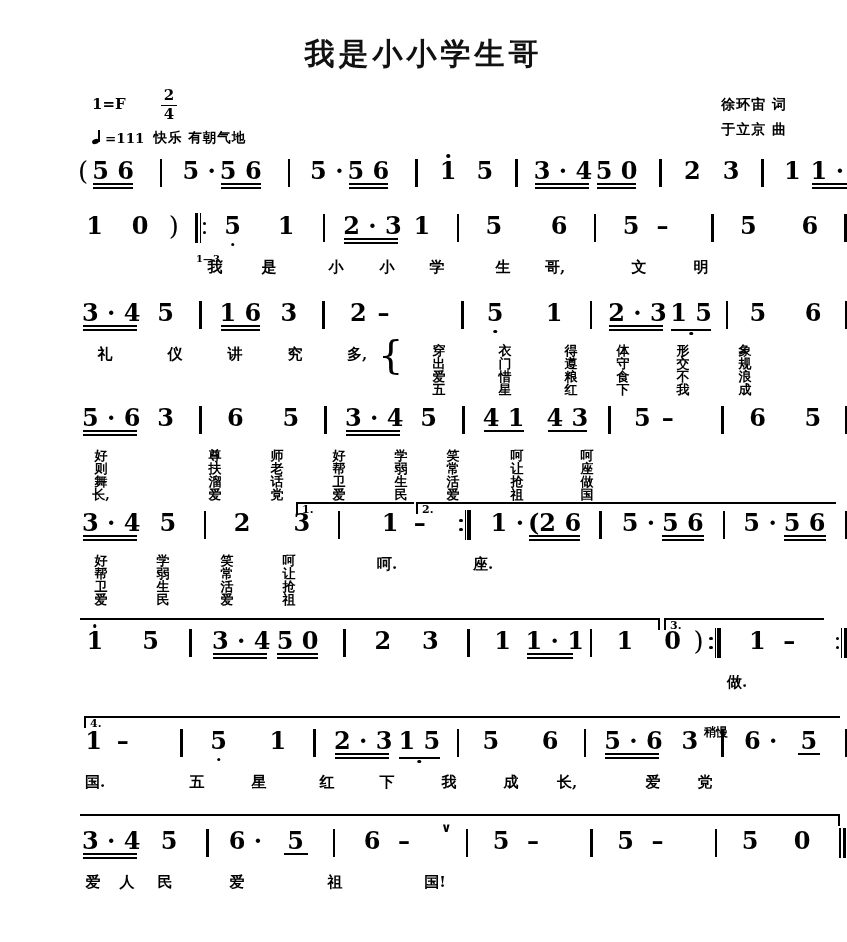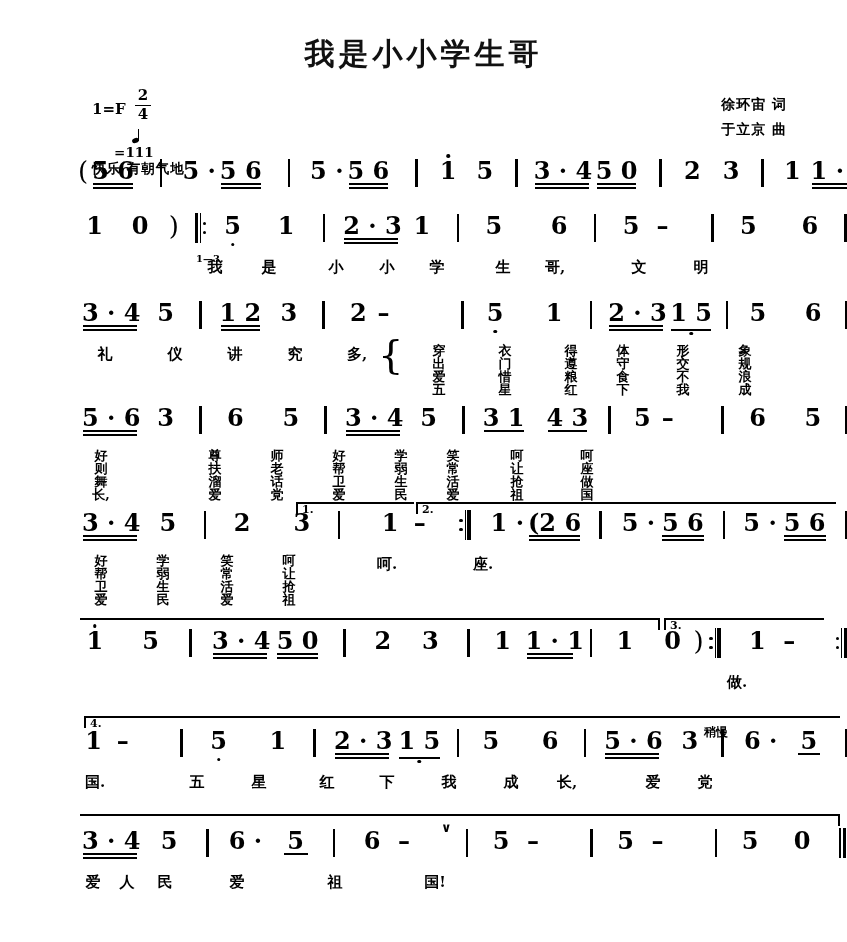--- a/index.html
+++ b/index.html
@@ -30,45 +30,45 @@
     color: #111;
   }
   .meta-left {
     position: absolute;
     left: 92px;
     top: 88px;
     font-family: "DejaVu Serif", "Liberation Serif", serif;
   }
   .keyline {
     display: flex;
-    align-items: center;
+    align-items: flex-start;
     font-size: 15px;
     font-weight: 700;
     line-height: 1;
+    gap: 26px;
   }
   .keysig { padding-top: 9px; letter-spacing: 0px; }
   .timesig {
     display: inline-flex;
     flex-direction: column;
     align-items: center;
     margin-left: 9px;
     font-size: 15px;
     font-weight: 700;
     line-height: 1.05;
   }
   .timesig .num { border-bottom: 1.6px solid #000; padding: 0 3px 1px 3px; }
   .timesig .den { padding: 1px 3px 0 3px; }
 
   .tempoline {
     display: flex;
     align-items: center;
     margin-top: 6px;
     font-size: 13.5px;
     font-weight: 700;
-    flex-direction: column;
   }
   .quarter-note {
     position: relative;
     width: 11px;
     height: 15px;
     margin-right: 2px;
   }
   .quarter-note .head {
     position: absolute;
     left: 0; bottom: 1px;
@@ -374,21 +374,21 @@
     <span class="ly" style="width:26px;margin-left:36px;">明</span>
   </div>
   <span class="verse-tag" style="left:196px;top:40px;">1—3.</span>
 </div>
 
 <div class="system" style="top:300px;">
   <div class="notes-row">
     <span class="n u2" style="width:56px;margin-left:4px;position:relative;">3 · 4</span>
     <span class="n" style="width:26px;margin-left:18px;">5</span>
     <span class="bar" style="margin-left:24px;"></span>
-    <span class="n u2" style="width:44px;margin-left:18px;position:relative;">1 2</span>
+    <span class="n u2" style="width:44px;margin-left:18px;position:relative;">1 6</span>
     <span class="n" style="width:26px;margin-left:18px;">3</span>
     <span class="bar" style="margin-left:24px;"></span>
     <span class="n" style="width:26px;margin-left:24px;">2</span>
     <span class="n" style="width:26px;margin-left:6px;">–</span>
     <span class="bar" style="margin-left:68px;"></span>
     <span class="n dot-low" style="width:26px;margin-left:22px;">5</span>
     <span class="n" style="width:26px;margin-left:40px;">1</span>
     <span class="bar" style="margin-left:26px;"></span>
     <span class="n u2" style="width:56px;margin-left:16px;position:relative;">2 · 3</span>
     <span class="n u2 dot-low2" style="width:48px;margin-left:6px;position:relative;">1 5</span>
@@ -447,21 +447,21 @@
   <div class="notes-row">
     <span class="n u2" style="width:56px;margin-left:4px;position:relative;">5 · 6</span>
     <span class="n" style="width:26px;margin-left:18px;">3</span>
     <span class="bar" style="margin-left:24px;"></span>
     <span class="n" style="width:26px;margin-left:24px;">6</span>
     <span class="n" style="width:26px;margin-left:36px;">5</span>
     <span class="bar" style="margin-left:24px;"></span>
     <span class="n u2" style="width:56px;margin-left:18px;position:relative;">3 · 4</span>
     <span class="n" style="width:26px;margin-left:18px;">5</span>
     <span class="bar" style="margin-left:24px;"></span>
-    <span class="n u1" style="width:44px;margin-left:18px;position:relative;">3 1</span>
+    <span class="n u1" style="width:44px;margin-left:18px;position:relative;">4 1</span>
     <span class="n u1" style="width:44px;margin-left:22px;position:relative;">4 3</span>
     <span class="bar" style="margin-left:20px;"></span>
     <span class="n" style="width:26px;margin-left:22px;">5</span>
     <span class="n" style="width:26px;margin-left:6px;">–</span>
     <span class="bar" style="margin-left:44px;"></span>
     <span class="n" style="width:26px;margin-left:24px;">6</span>
     <span class="n" style="width:26px;margin-left:36px;">5</span>
     <span class="bar" style="margin-left:22px;"></span>
   </div>
   <div class="lyr-row" style="height:88px;">

